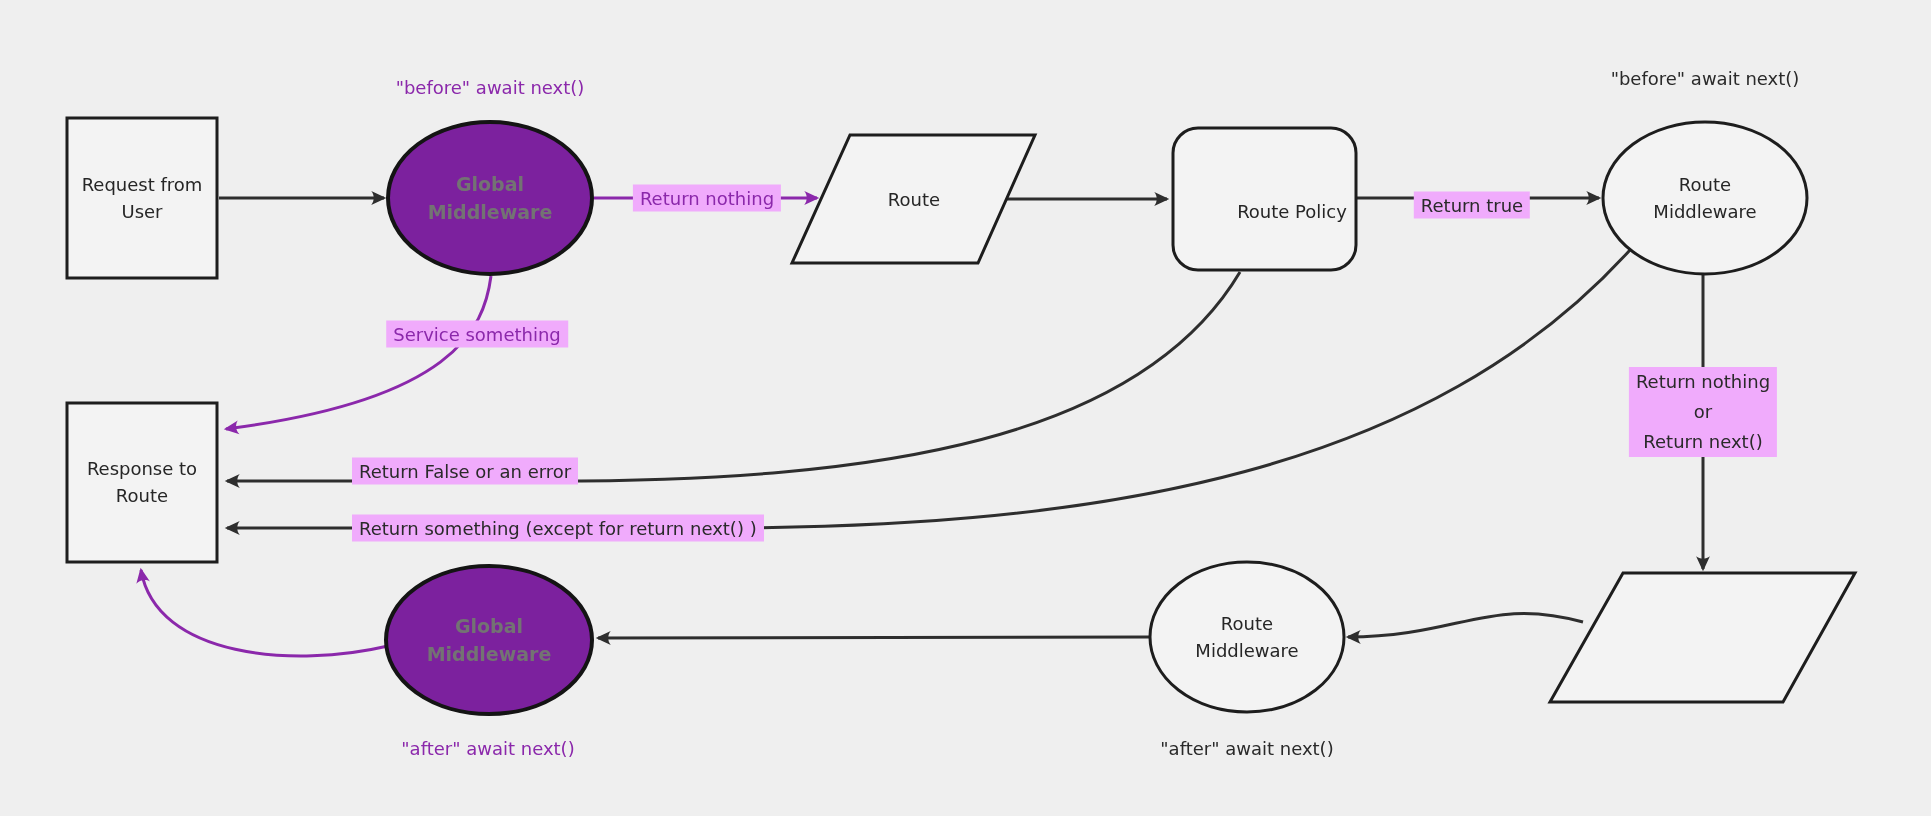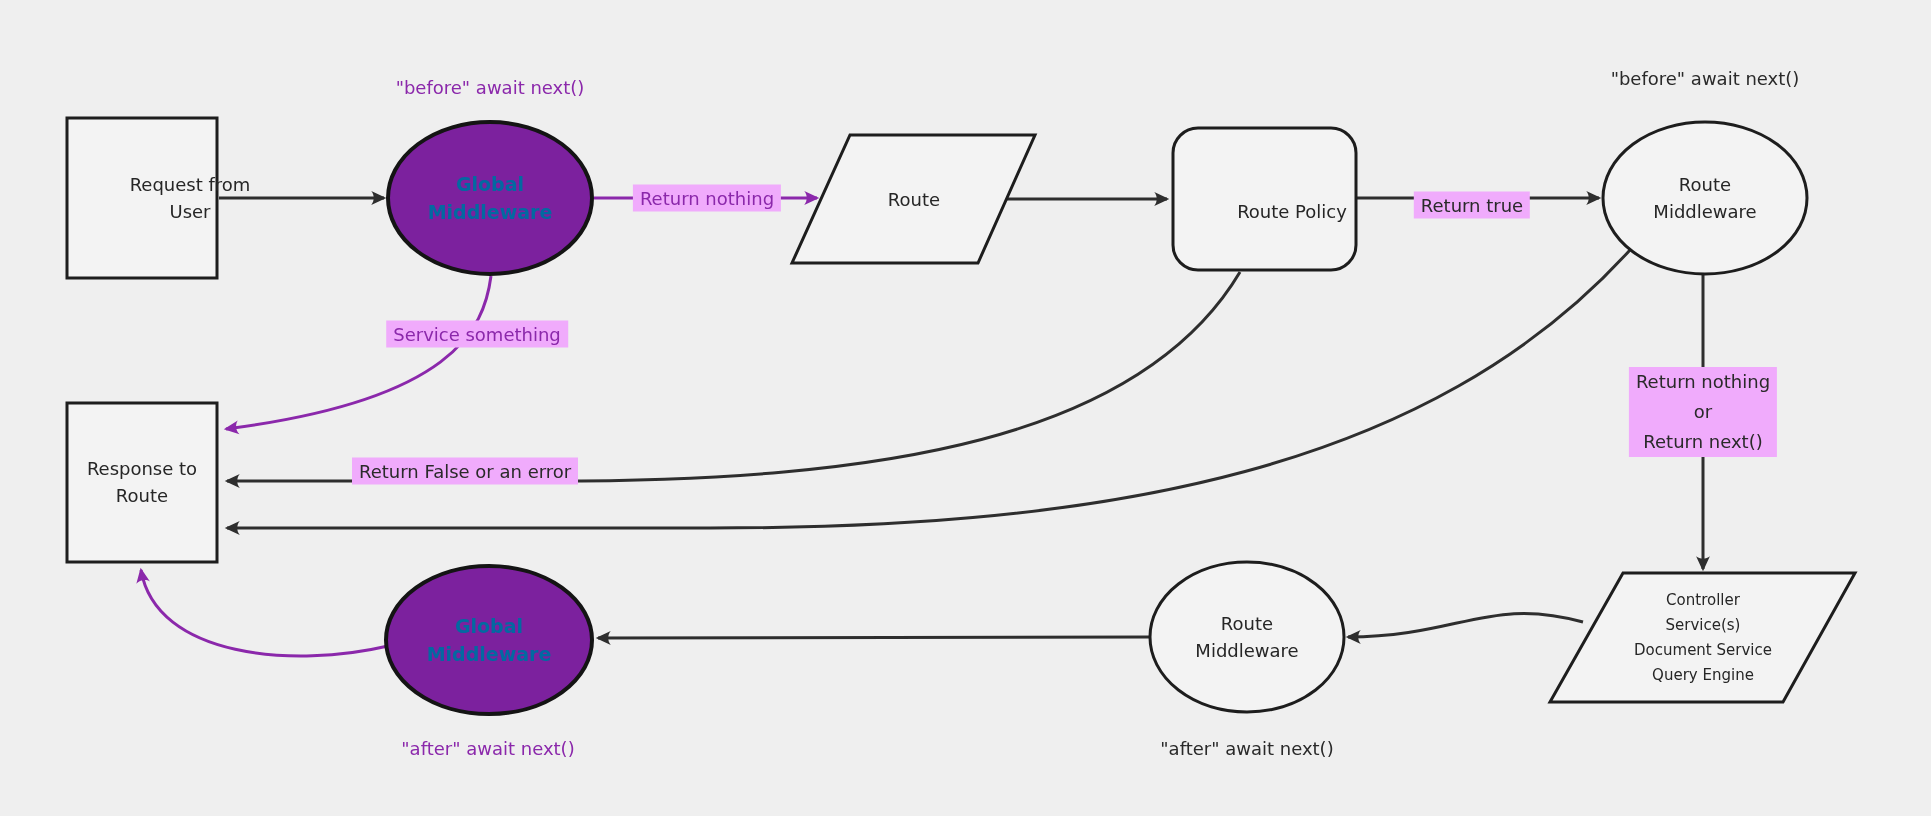--- a/index.html
+++ b/index.html
@@ -17,21 +17,21 @@
     white-space:pre-line;
     text-align:center;
     font-size:18px;
     line-height:27px;
     color:#2a2a2a;
   }
   .lbl.left-anchor{transform:translateY(-50%);text-align:left;}
   .lbl.bg{background:#f0abfc;padding:0 7px;}
   .lbl.purple{color:#8b28ab;}
   .lbl.node-text{color:#262626;}
-  .lbl.node-text-light{color:#0369a1;font-weight:bold;font-size:19px;line-height:28px;}
+  .lbl.node-text-light{color:#737373;font-weight:bold;font-size:19px;line-height:28px;}
   .lbl.small{font-size:15px;line-height:25px;}
   .lbl.tall{line-height:30px;}
 </style>
 </head>
 <body>
 
 <div id="stage">
 
   <svg id="flow-svg" width="1931" height="816" viewBox="0 0 1931 816">
     <defs>
@@ -73,44 +73,41 @@
 
     <ellipse cx="1705" cy="198" rx="102" ry="76" fill="#f3f3f3" stroke="#1d1d1d" stroke-width="3"></ellipse>
     <ellipse cx="1247" cy="637" rx="97" ry="75" fill="#f3f3f3" stroke="#1d1d1d" stroke-width="3"></ellipse>
 
     <polygon points="850,135 1035,135 978,263 792,263" fill="#f3f3f3" stroke="#1d1d1d" stroke-width="3"></polygon>
     <polygon points="1623,573 1855,573 1783,702 1550,702" fill="#f3f3f3" stroke="#1d1d1d" stroke-width="3"></polygon>
 
     <rect x="1173" y="128" width="183" height="142" rx="25" fill="#f3f3f3" stroke="#1d1d1d" stroke-width="3"></rect>
   </svg>
 
-  <div class="lbl node-text" style="left:142px;top:198px;margin-left:48px;">Request from
+  <div class="lbl node-text" style="left:142px;top:198px;">Request from
 User</div>
   <div class="lbl node-text" style="left:142px;top:482px;">Response to
 Route</div>
   <div class="lbl node-text-light" style="left:490px;top:198px;">Global
 Middleware</div>
   <div class="lbl node-text-light" style="left:489px;top:640px;">Global
 Middleware</div>
   <div class="lbl node-text" style="left:914px;top:199px;">Route</div>
   <div class="lbl node-text" style="left:1264px;top:211px;margin-left:28px;">Route Policy</div>
   <div class="lbl node-text" style="left:1705px;top:198px;">Route
 Middleware</div>
   <div class="lbl node-text" style="left:1247px;top:637px;">Route
 Middleware</div>
-  <div class="lbl node-text small" style="left:1703px;top:638px;">Controller
-Service(s)
-Document Service
-Query Engine</div>
 
   <div class="lbl purple" style="left:490px;top:87px;">"before" await next()</div>
   <div class="lbl" style="left:1705px;top:78px;">"before" await next()</div>
   <div class="lbl purple bg" style="left:707px;top:198px;">Return nothing</div>
   <div class="lbl bg" style="left:1472px;top:205px;">Return true</div>
   <div class="lbl purple bg" style="left:477px;top:334px;">Service something</div>
   <div class="lbl bg left-anchor" style="left:352px;top:471px;">Return False or an error</div>
+  <div class="lbl bg left-anchor" style="left:352px;top:528px;">Return something (except for return next() )</div>
   <div class="lbl bg tall" style="left:1703px;top:412px;">Return nothing
 or
 Return next()</div>
   <div class="lbl" style="left:1247px;top:748px;">"after" await next()</div>
   <div class="lbl purple" style="left:488px;top:748px;">"after" await next()</div>
 
 </div>
 
 </body></html>

